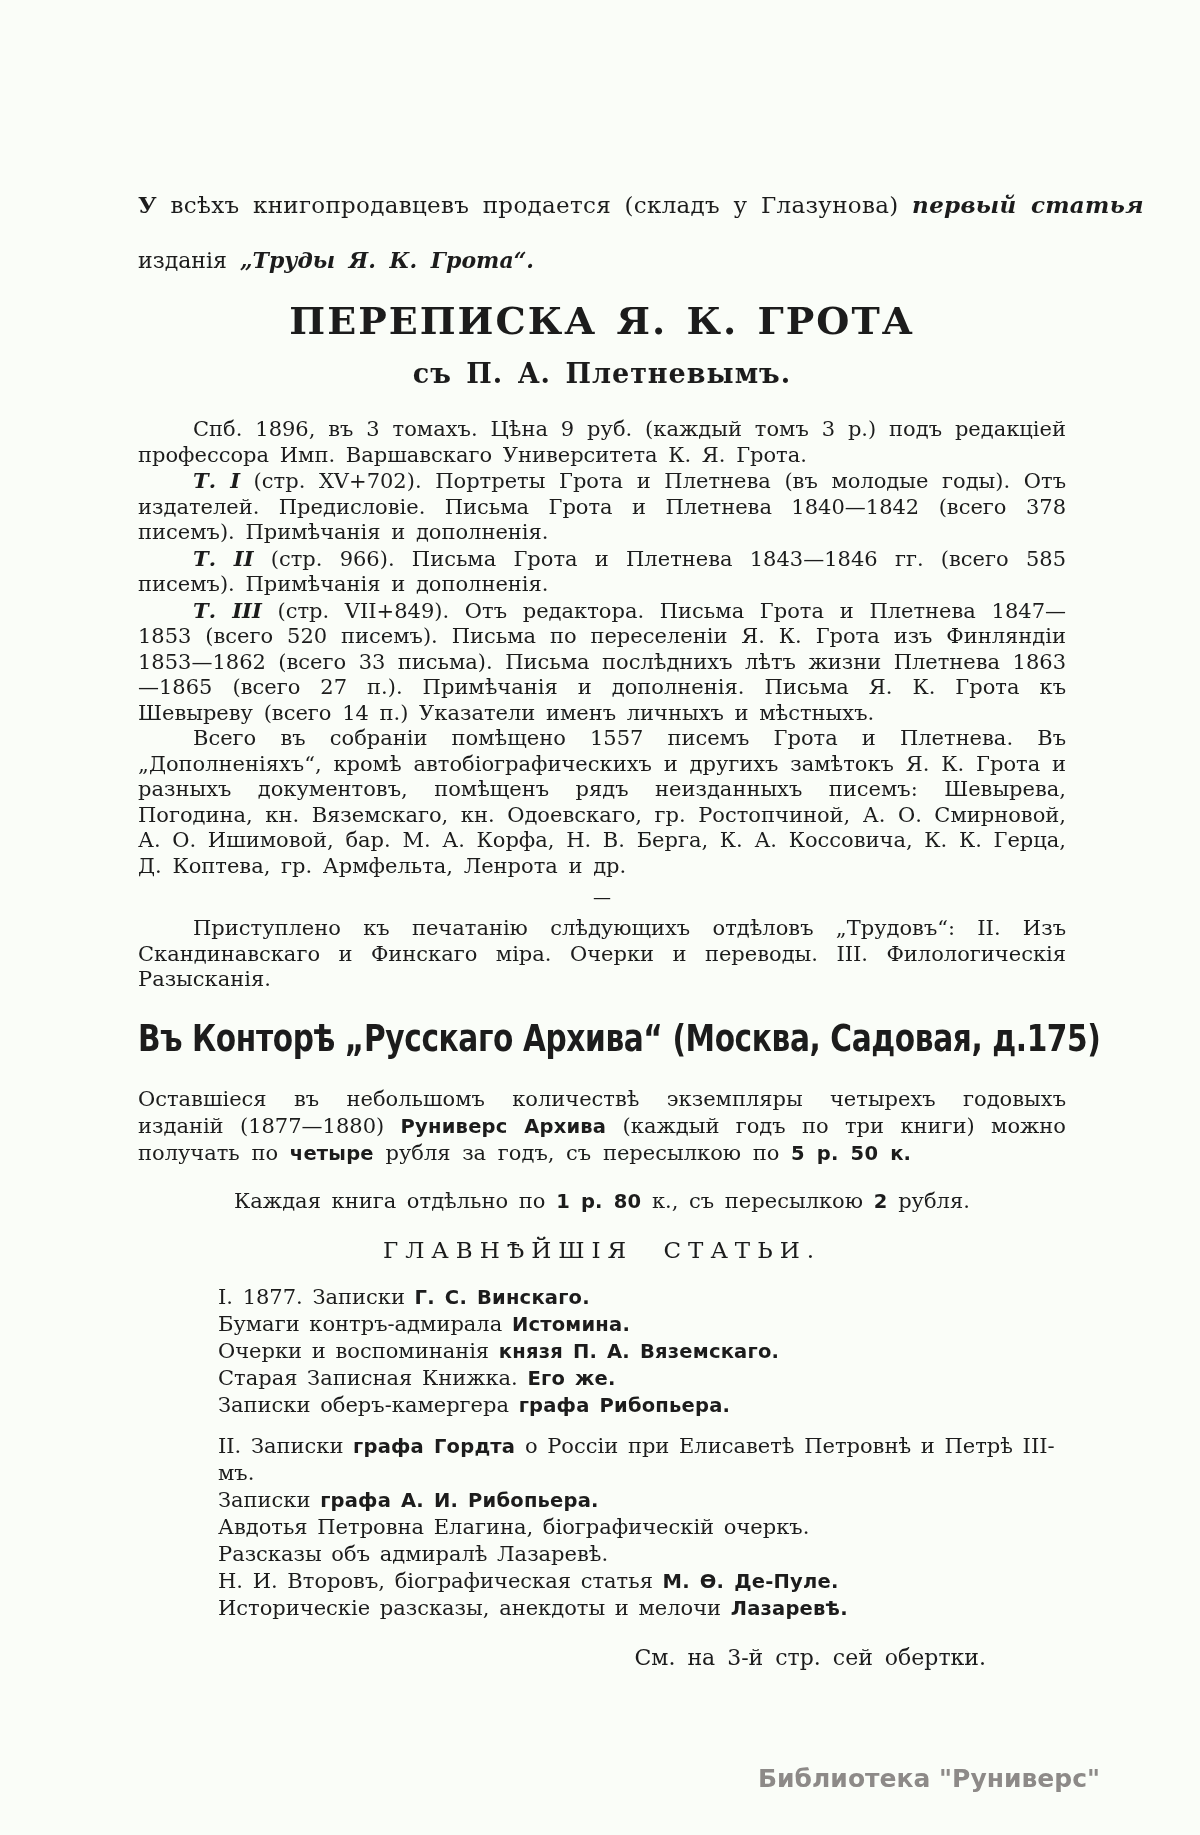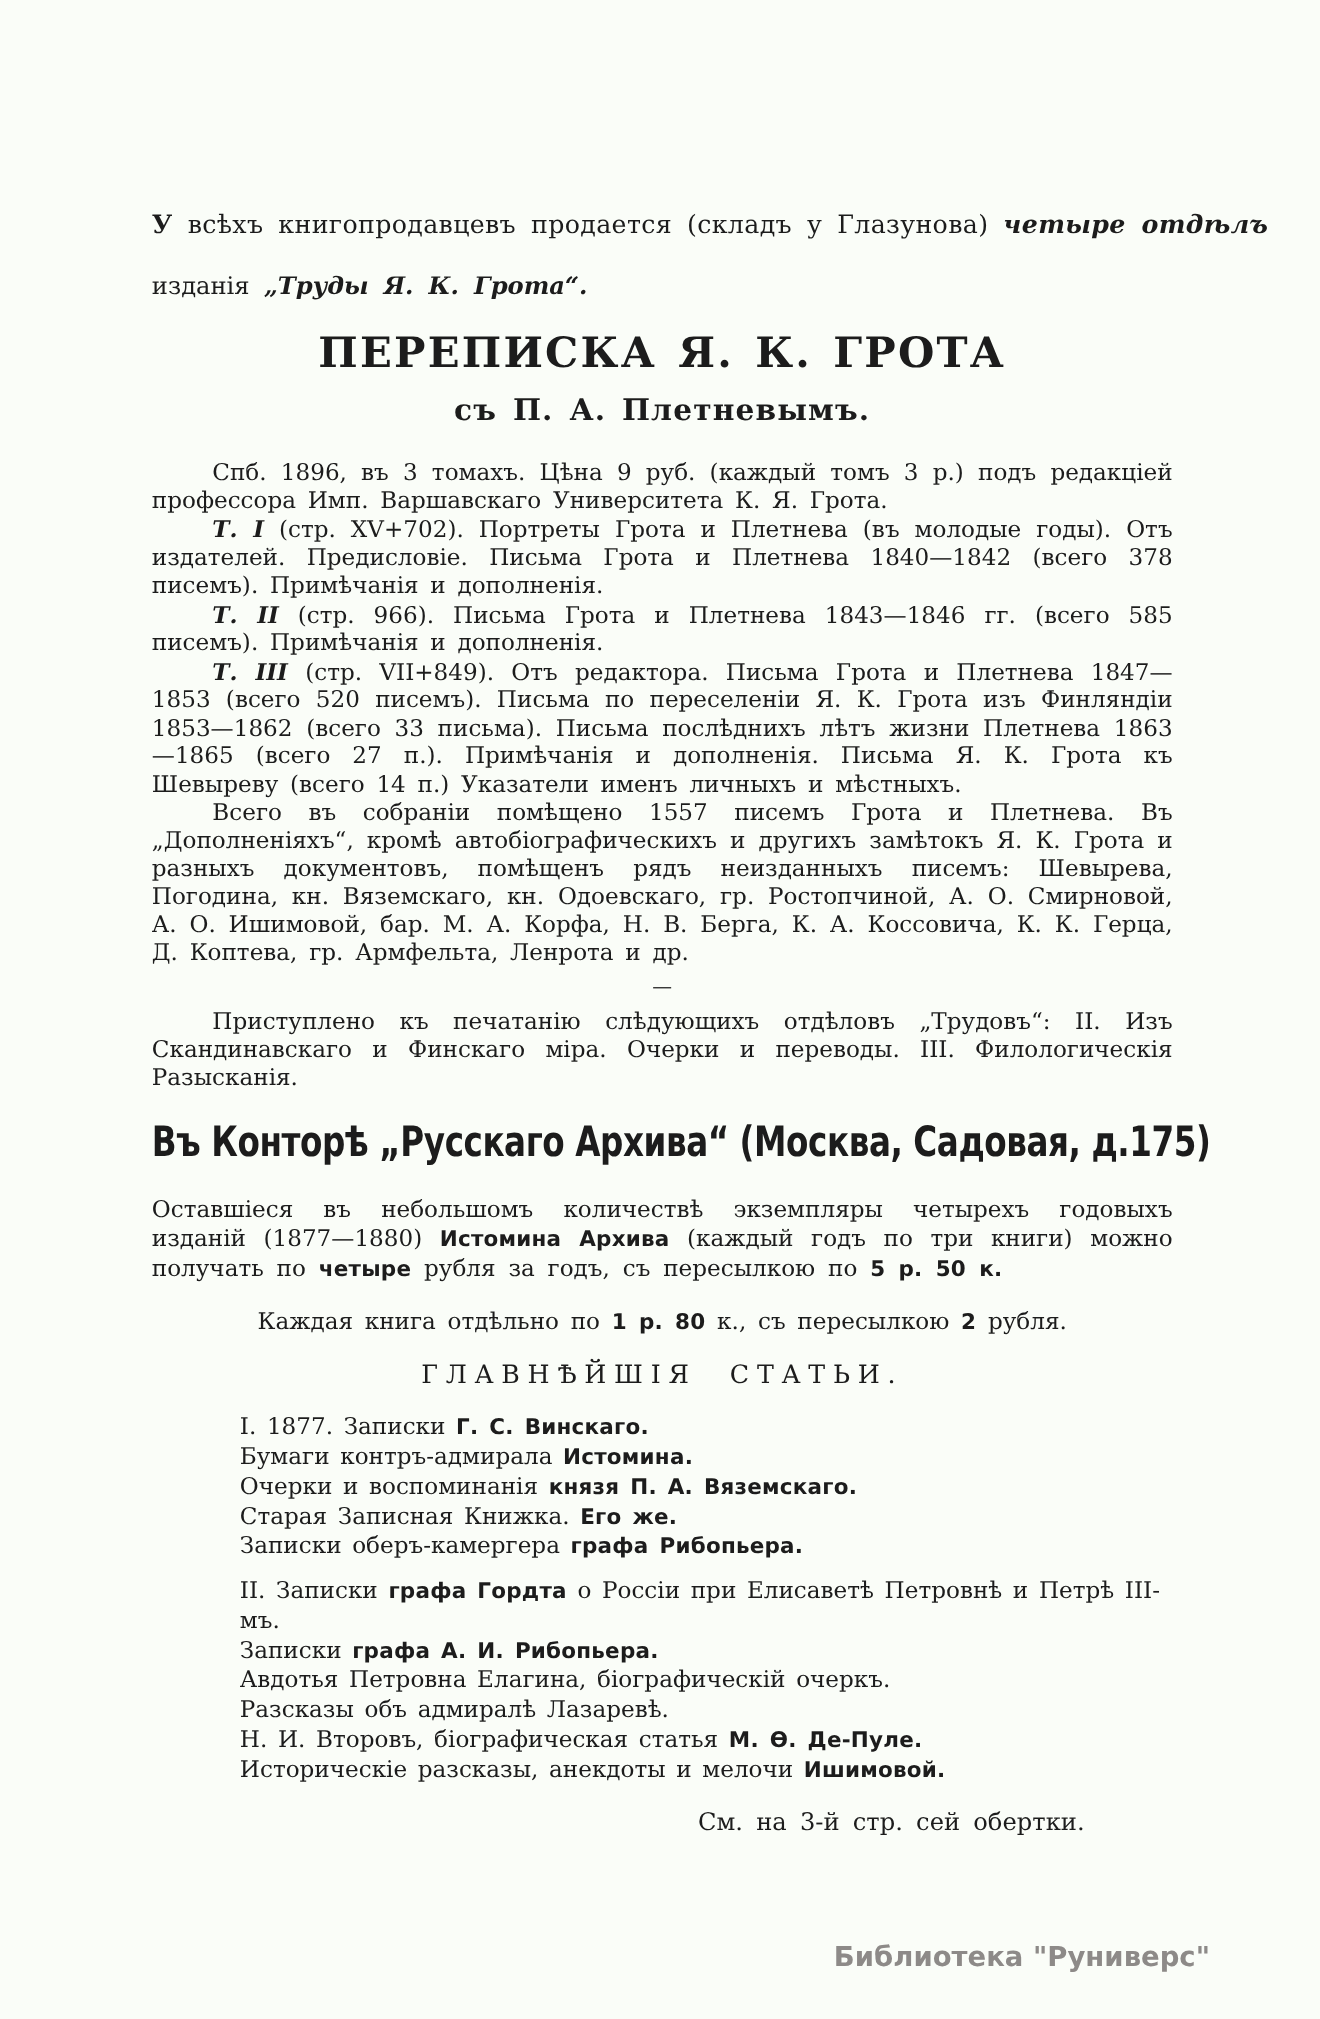--- a/index.html
+++ b/index.html
@@ -70,21 +70,21 @@
     position:absolute;top:1764px;right:100px;
     font-family:"DejaVu Sans","Liberation Sans",sans-serif;
     font-weight:bold;font-size:25px;color:#8d8a88;
   }
 </style>
 </head>
 <body>
 
 <div class="col">
 
-  <div class="top-line1"><span class="seg-b">У</span><span> всѣхъ книгопродавцевъ продается (складъ у Глазунова) </span><span class="seg-b seg-i">четыре отдѣлъ</span></div>
+  <div class="top-line1"><span class="seg-b">У</span><span> всѣхъ книгопродавцевъ продается (складъ у Глазунова) </span><span class="seg-b seg-i">первый статья</span></div>
 
   <div class="top-line2"><span>изданія </span><span class="seg-b seg-i">„Труды Я. К. Грота“.</span></div>
 
   <h1 class="title">ПЕРЕПИСКА Я. К. ГРОТА</h1>
 
   <h2 class="subtitle">съ П. А. Плетневымъ.</h2>
 
   <div class="body-block">
     <p><span>Спб. 1896, въ 3 томахъ. Цѣна 9 руб. (каждый томъ 3 р.) подъ редакціей профессора Имп. Варшавскаго Университета К. Я. Грота.</span></p>
     <p><span class="seg-b seg-i">Т. I</span><span> (стр. XV+702). Портреты Грота и Плетнева (въ молодые годы). Отъ издателей. Предисловіе. Письма Грота и Плетнева 1840—1842 (всего 378 писемъ). Примѣчанія и дополненія.</span></p>
@@ -94,41 +94,41 @@
   </div>
 
   <div class="divider">—</div>
 
   <p class="announce"><span>Приступлено къ печатанію слѣдующихъ отдѣловъ „Трудовъ“: II. Изъ Скандинавскаго и Финскаго міра. Очерки и переводы. III. Филологическія Разысканія.</span></p>
 
   <h2 class="big-heading">
     <span class="squeeze">Въ Конторѣ „Русскаго Архива“ (Москва, Садовая, д.175)</span>
   </h2>
 
-  <p class="offer"><span>Оставшіеся въ небольшомъ количествѣ экземпляры четырехъ годовыхъ изданій (1877—1880) </span><span class="seg-s">Истомина Архива</span><span> (каждый годъ по три книги) можно получать по </span><span class="seg-s">четыре</span><span> рубля за годъ, съ пересылкою по </span><span class="seg-s">5 р. 50 к.</span></p>
+  <p class="offer"><span>Оставшіеся въ небольшомъ количествѣ экземпляры четырехъ годовыхъ изданій (1877—1880) </span><span class="seg-s">Руниверс Архива</span><span> (каждый годъ по три книги) можно получать по </span><span class="seg-s">четыре</span><span> рубля за годъ, съ пересылкою по </span><span class="seg-s">5 р. 50 к.</span></p>
 
   <p class="offer-line2"><span>Каждая книга отдѣльно по </span><span class="seg-s">1 р. 80</span><span> к., съ пересылкою </span><span class="seg-s">2</span><span> рубля.</span></p>
 
   <div class="section-title">ГЛАВНѢЙШІЯ СТАТЬИ.</div>
 
 
   <div class="articles part1">
     <p><span>I. 1877. Записки </span><span class="seg-s">Г. С. Винскаго.</span></p>
     <p><span>Бумаги контръ-адмирала </span><span class="seg-s">Истомина.</span></p>
     <p><span>Очерки и воспоминанія </span><span class="seg-s">князя П. А. Вяземскаго.</span></p>
     <p><span>Старая Записная Книжка. </span><span class="seg-s">Его же.</span></p>
     <p><span>Записки оберъ-камергера </span><span class="seg-s">графа Рибопьера.</span></p>
   </div>
 
   <div class="articles part2">
     <p><span>II. Записки </span><span class="seg-s">графа Гордта</span><span> о Россіи при Елисаветѣ Петровнѣ и Петрѣ III-мъ.</span></p>
     <p><span>Записки </span><span class="seg-s">графа А. И. Рибопьера.</span></p>
     <p><span>Авдотья Петровна Елагина, біографическій очеркъ.</span></p>
     <p><span>Разсказы объ адмиралѣ Лазаревѣ.</span></p>
     <p><span>Н. И. Второвъ, біографическая статья </span><span class="seg-s">М. Ѳ. Де-Пуле.</span></p>
-    <p><span>Историческіе разсказы, анекдоты и мелочи </span><span class="seg-s">Ишимовой.</span></p>
+    <p><span>Историческіе разсказы, анекдоты и мелочи </span><span class="seg-s">Лазаревѣ.</span></p>
   </div>
 
   <div class="footer-note">См. на 3-й стр. сей обертки.</div>
 
 </div>
 
 <div class="watermark">Библиотека "Руниверс"</div>
 
 </body></html>

